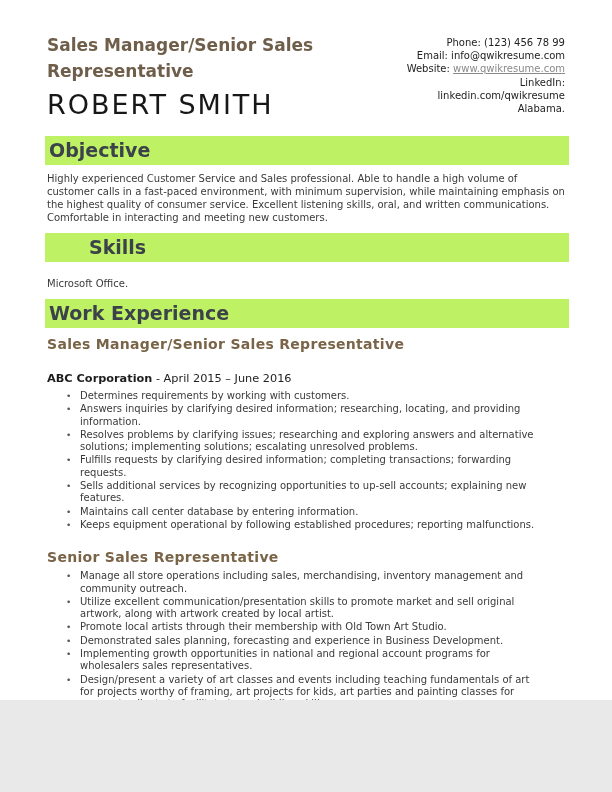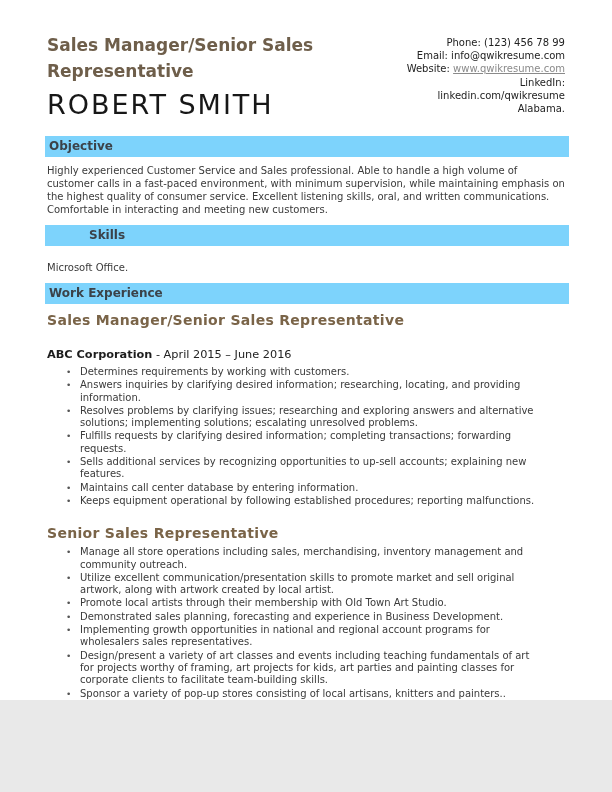--- a/index.html
+++ b/index.html
@@ -13,21 +13,21 @@
   
   .header { display:flex; justify-content:space-between; padding-top:33px; }
   .header-left { width:330px; }
   .role-title { font-size:17px; font-weight:bold; color:#6e5e4a; line-height:1.5; }
   .person-name { font-size:27px; letter-spacing:2px; color:#171717; margin-top:5px; font-weight:400; }
   .contact { font-size:10px; line-height:13.2px; text-align:right; color:#222; padding-top:3px; width:190px; }
   .contact a.web-link { color:#8a8a8a; text-decoration:underline; cursor:pointer; }
 
   
   .section-bar {
-    background:#7dd3fc; color:#3b4249; font-weight:bold; font-size:12px;
+    background:#bef264; color:#3b4249; font-weight:bold; font-size:19px;
     padding:3px 5px 4px 4px; margin-left:-2px; margin-right:-4px;
   }
   .bar-objective { margin-top:16px; }
   .bar-skills { margin-top:9px;padding-left:44px; }
   .bar-work { margin-top:9px; }
   .bar-education { margin-top:26px; }
 
   .body-text { font-size:10px; line-height:13px; color:#3a3a3a; }
   .objective-text { margin-top:7px; }
   .skills-text { margin-top:15px; }

